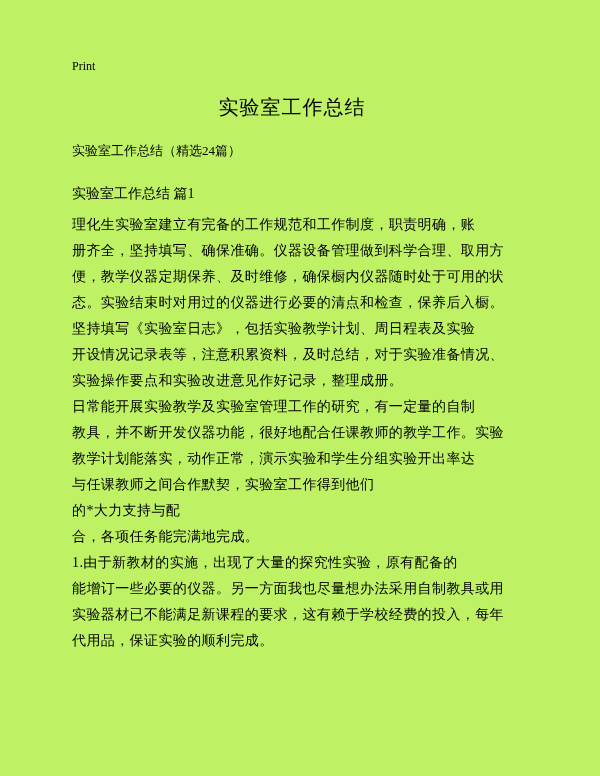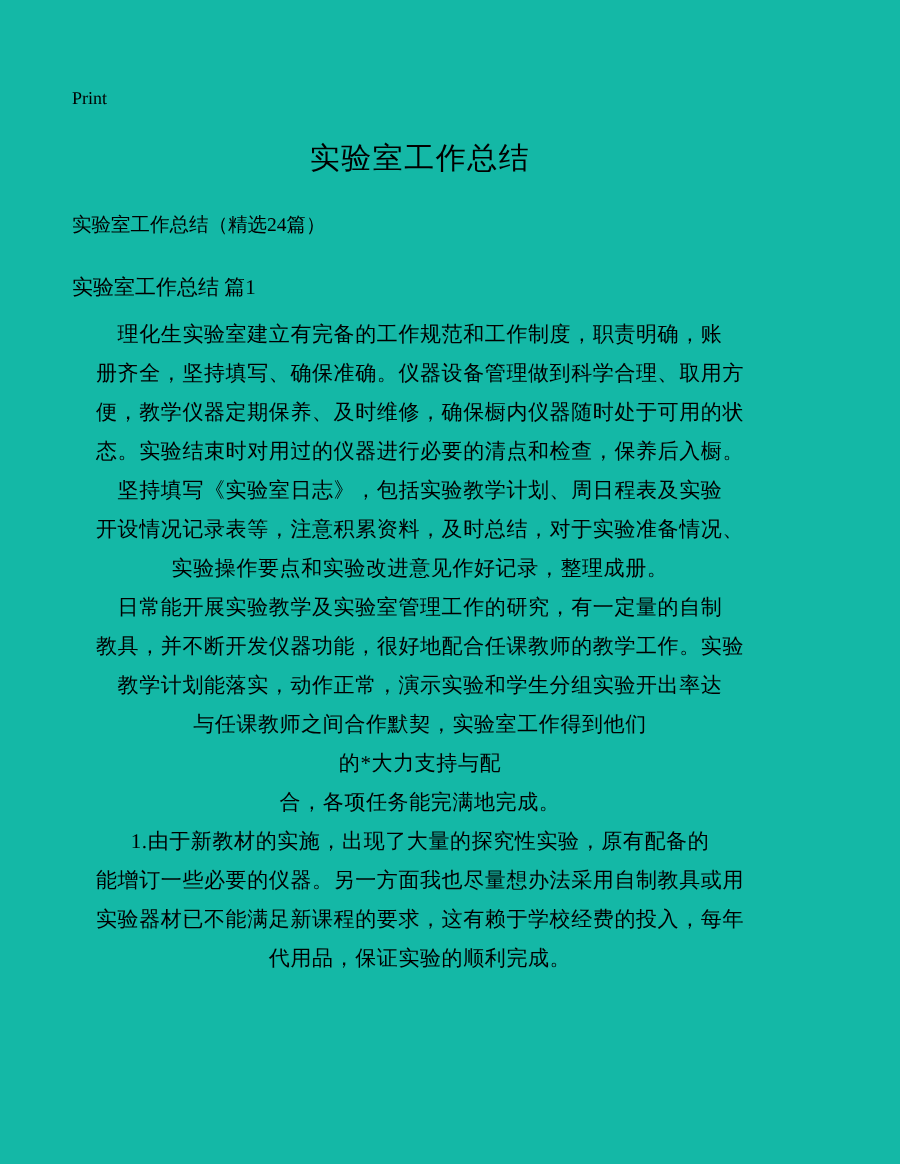--- a/index.html
+++ b/index.html
@@ -12,22 +12,22 @@
     height: 776px;
     overflow: hidden;
     font-family: "Liberation Serif", serif;
     color: #000000;
     -webkit-font-smoothing: antialiased;
   }
   .page {
     box-sizing: border-box;
     width: 600px;
     height: 776px;
-    padding: 56px 88px 0 48px;
-    background: #14b8a6;
+    padding: 56px 88px 0 72px;
+    background: #bef264;
   }
   .print-link {
     font-size: 12px;
     line-height: 16px;
     margin-bottom: 20px;
     color: #000000;
     cursor: pointer;
     display: inline-block;
   }
   .doc-title {
@@ -50,21 +50,20 @@
     margin-bottom: 8px;
   }
   .body-text {
     font-size: 14px;
   }
   .text-line {
     line-height: 26px;
     height: 26px;
     white-space: nowrap;
     letter-spacing: 0.4px;
-    text-align: center;
   }
 </style>
 </head>
 <body>
 
 <div class="page">
 
   <div class="print-link">Print</div>
 
   <h1 class="doc-title">实验室工作总结</h1>

